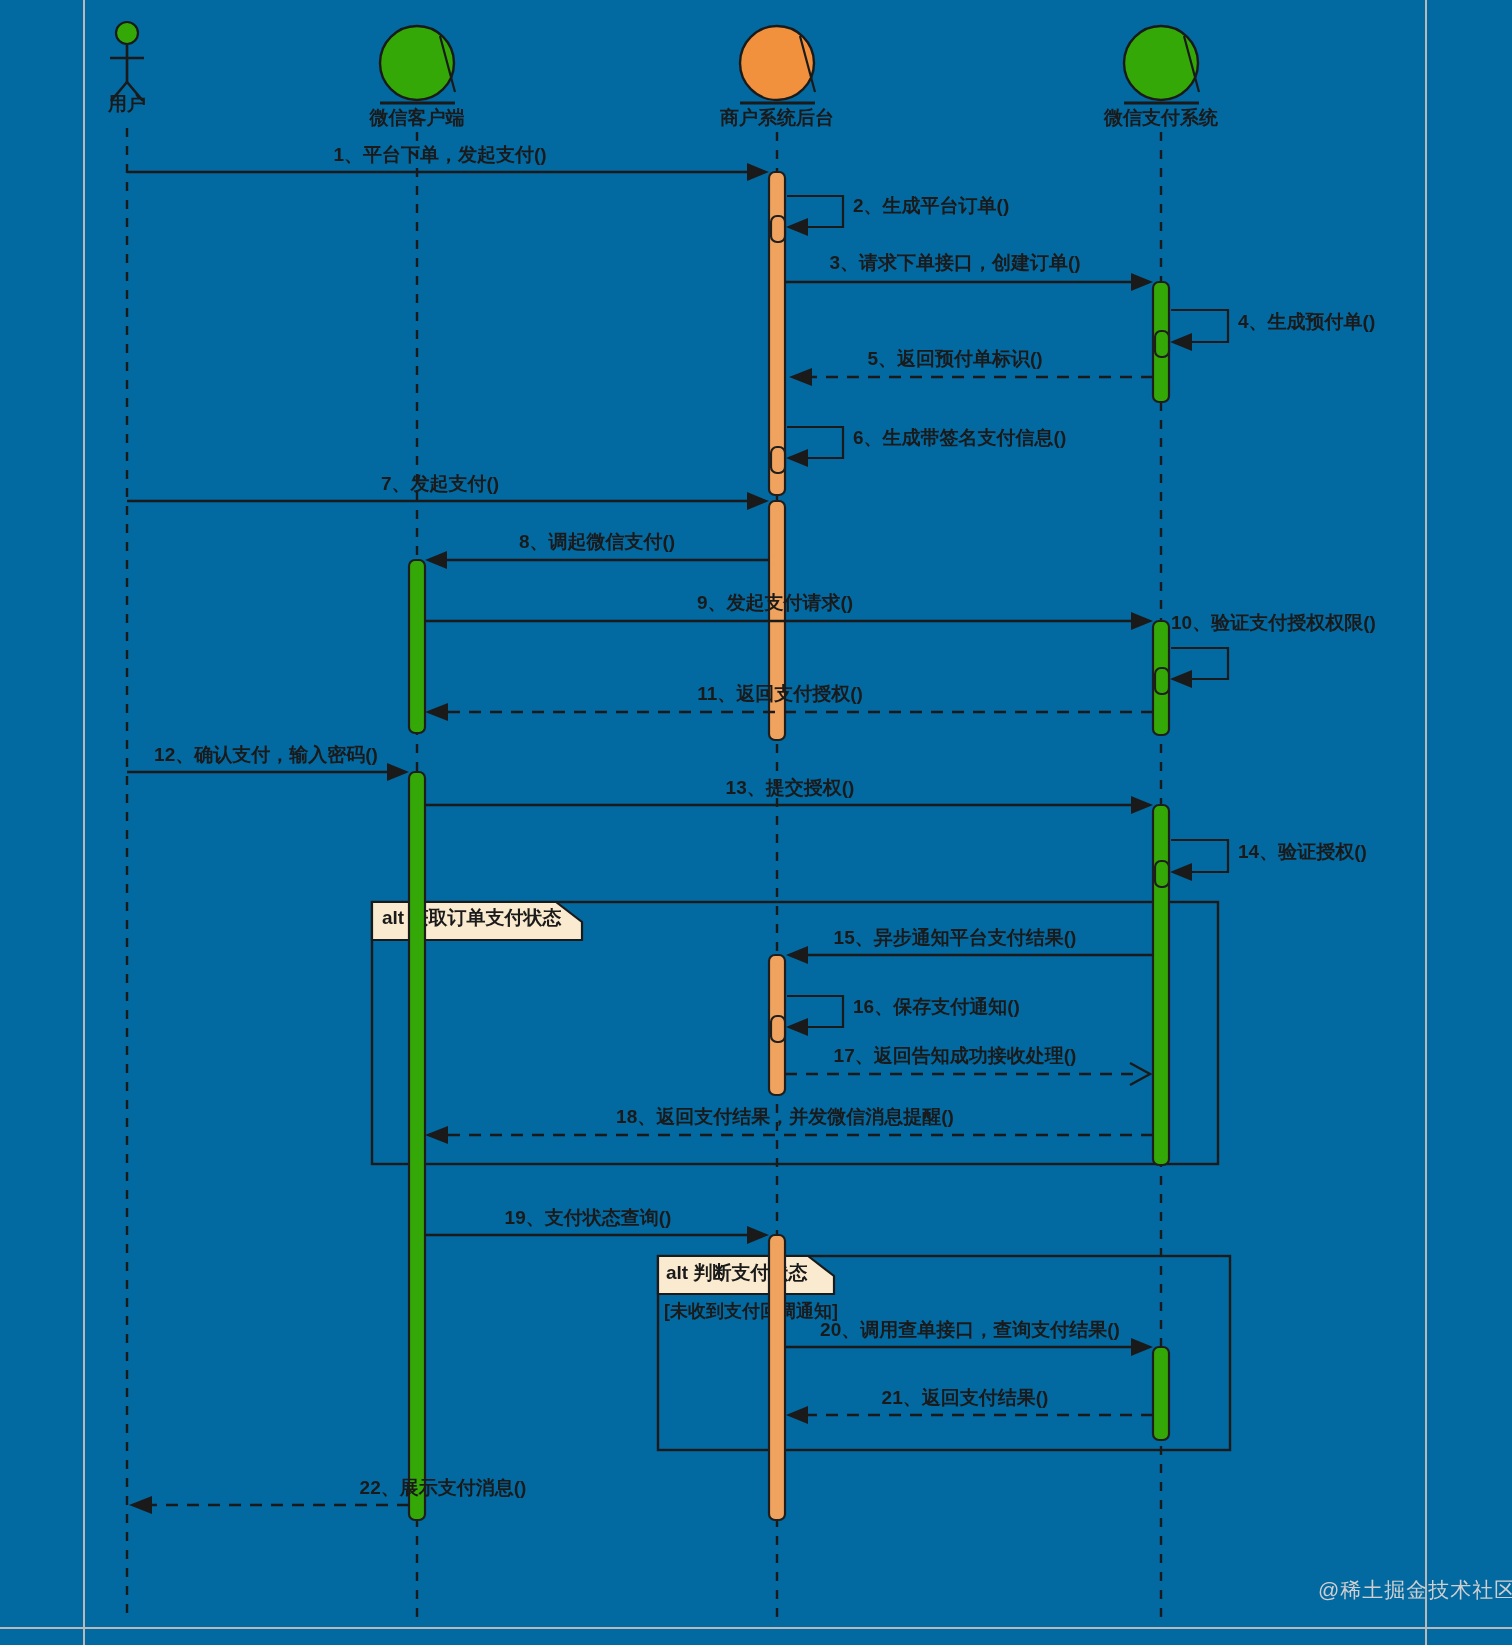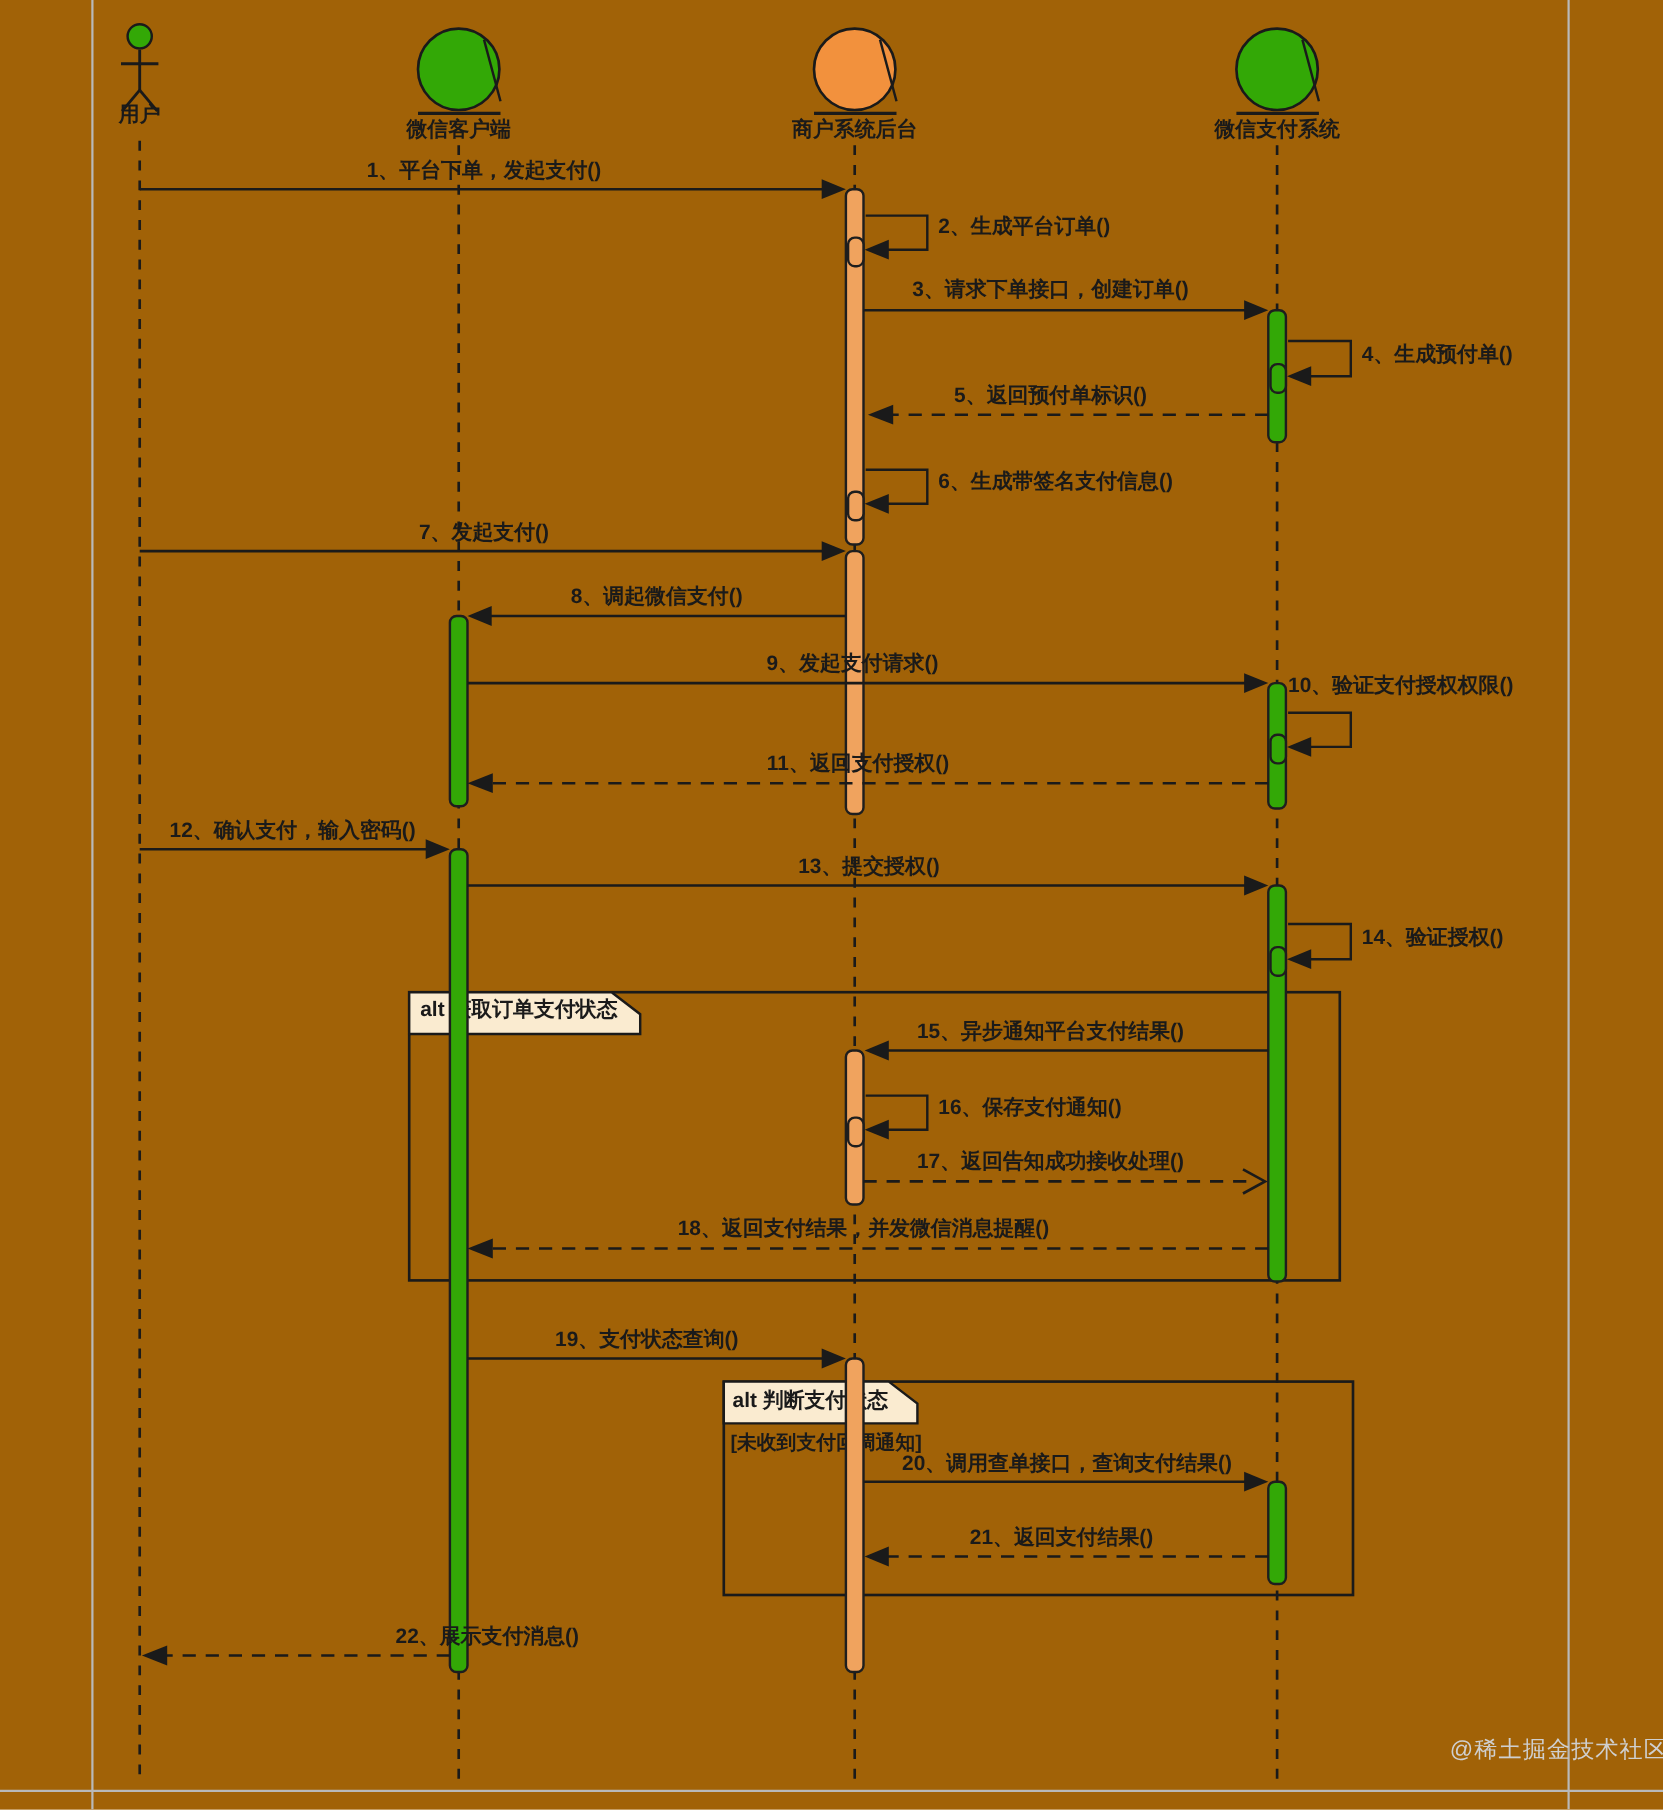--- a/index.html
+++ b/index.html
@@ -7,21 +7,21 @@
   body {
     width: 1512px; height: 1645px;
     font-family: "Liberation Sans", "DejaVu Sans", sans-serif;
     position: relative;
     overflow: hidden;
   }
   #diagram-root {
     position: absolute;
     left: 0; top: 0;
     width: 1512px; height: 1645px;
-    background: #a16207;
+    background: #0369a1;
   }
   svg.seq { display: block; }
   .lifeline-dash { stroke: #1a1a1a; stroke-width: 2.4; stroke-dasharray: 9 9; }
   .act-green { fill: #33a806; stroke: #1e1e1e; stroke-width: 2.2; }
   .act-orange { fill: #f0a35e; stroke: #1e1e1e; stroke-width: 2.2; }
   .msg-solid { stroke: #1a1a1a; stroke-width: 2.4; fill: none; }
   .msg-dash { stroke: #1a1a1a; stroke-width: 2.4; fill: none; stroke-dasharray: 12 9; }
   .self-box { stroke: #1a1a1a; stroke-width: 2.2; fill: none; }
   .arrowhead { fill: #1a1a1a; stroke: none; }
   .arrow-open { stroke: #1a1a1a; stroke-width: 2.4; fill: none; }

